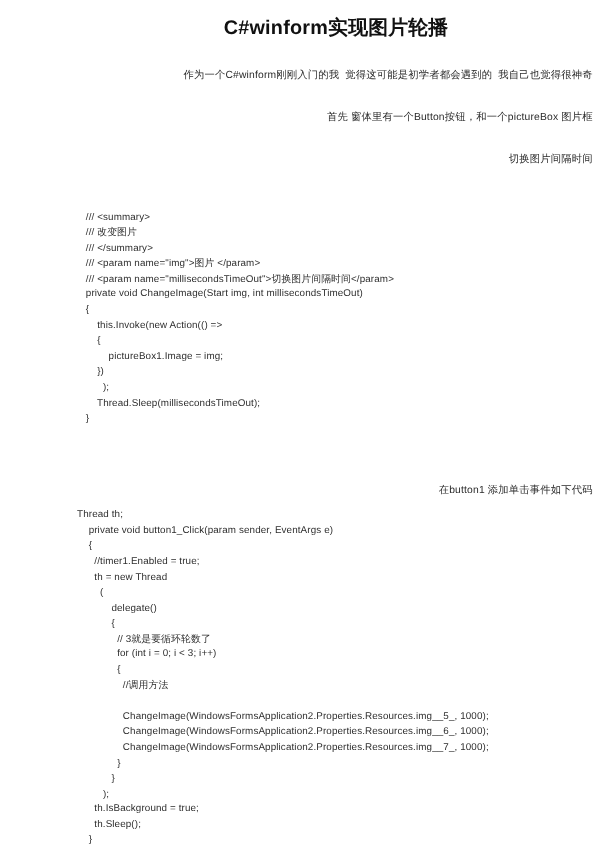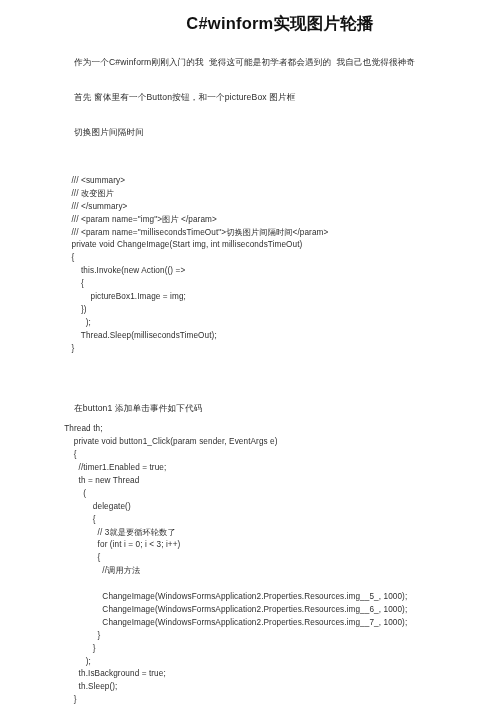--- a/index.html
+++ b/index.html
@@ -37,20 +37,21 @@
     padding-left: 26px;
     padding-right: 18px;
   }
   .para {
     font-size: 8.6px;
     line-height: 11px;
     color: #2b2b2b;
     margin: 0;
     letter-spacing: 0.15px;
     white-space: pre-wrap;
+    text-align: right;
   }
   .gap-xl { height: 24px; }
   .gap-lg { height: 17px; }
   .gap-md { height: 13px; }
   .gap-sm { height: 9px; }
 
   .code-block {
     padding-left: 14px;
     padding-right: 6px;
     font-family: Liberation Sans, sans-serif;

